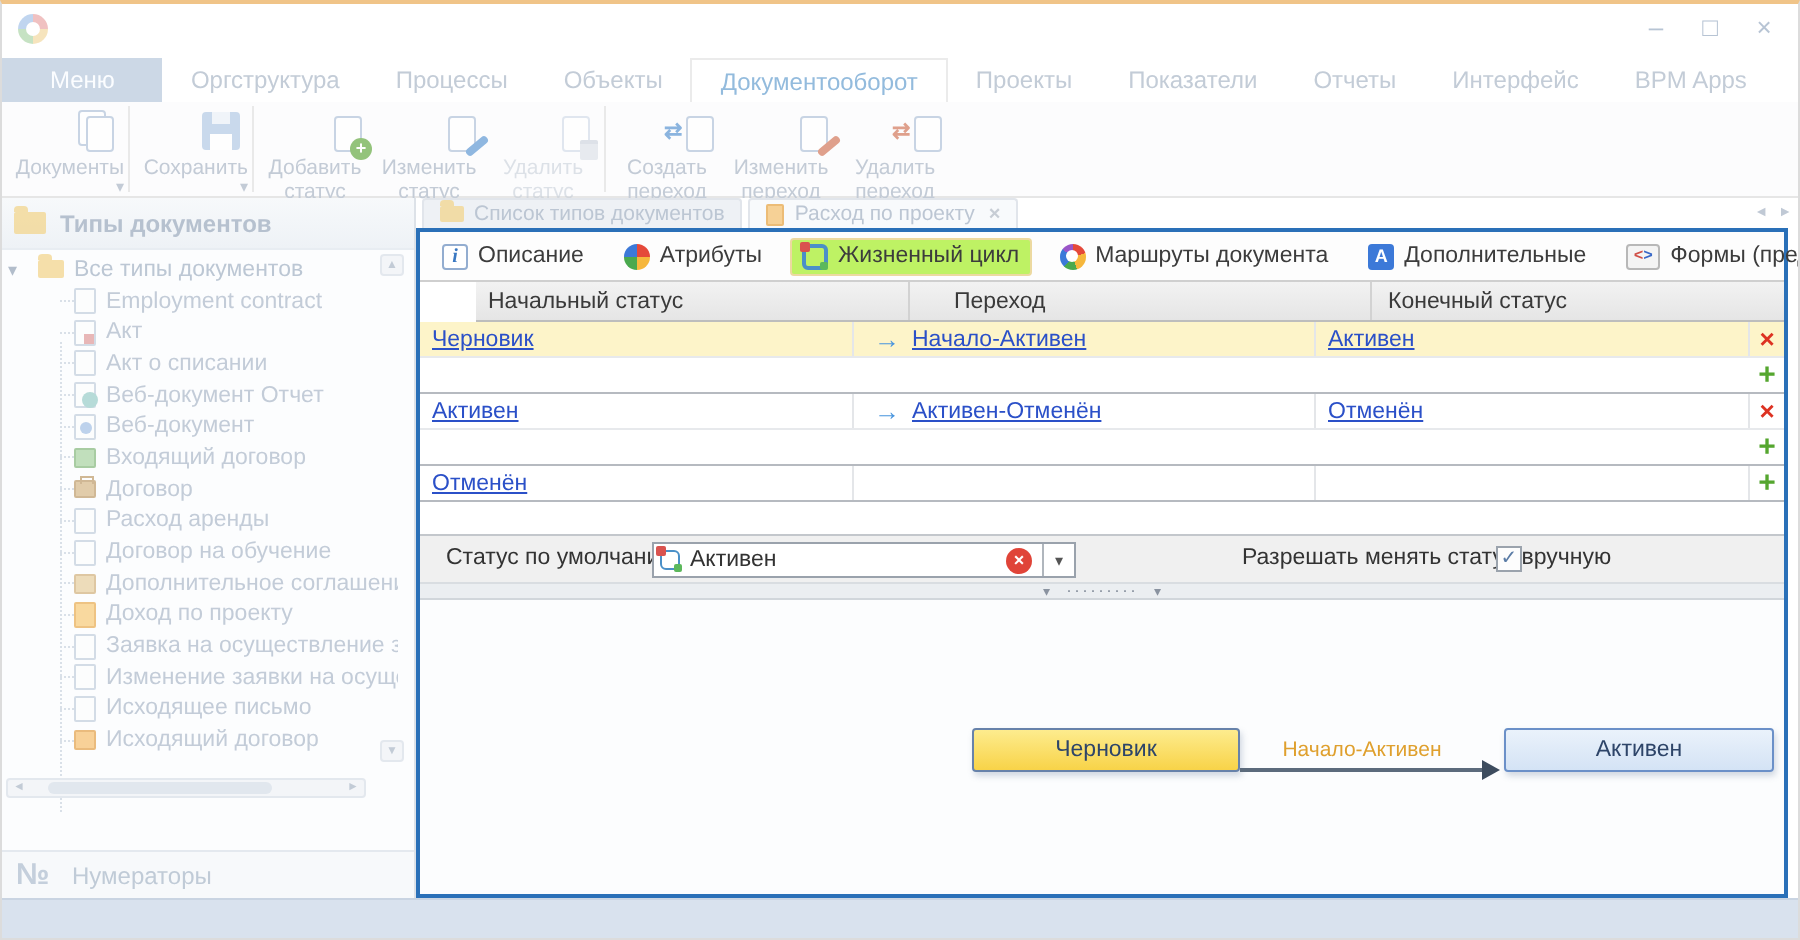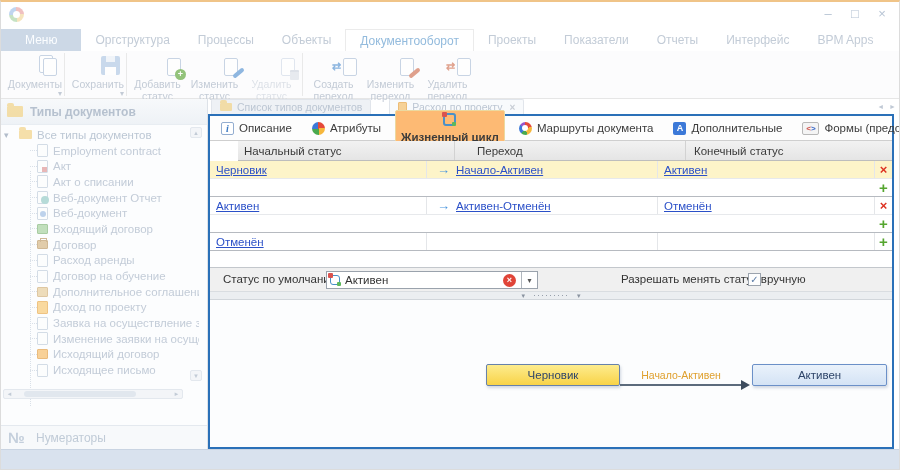--- a/index.html
+++ b/index.html
@@ -75,35 +75,35 @@
   .hthumb { position:absolute; left:20px; top:1px; width:112px; height:6px; background:#e1e7ee; border-radius:3px; }
   .sb-section { position:absolute; left:0; width:100%; height:24px; display:flex; align-items:center; gap:8px; padding-left:7px;
                 border-top:1px solid #e4e9ef; background:#f7f9fb; color:#c0cbd7; font-size:12px; }
   .sec1 { top:302px; } .sec2 { top:326px; }
   .card-ic { position:relative; width:17px; height:13px; background:#f3d284; border-radius:2px; opacity:.6; flex:none; }
   .card-ic::before { content:""; position:absolute; left:2px; top:3px; width:9px; height:1px; background:#fff; box-shadow:0 3px 0 #fff; }
   .card-ic::after { content:"⚙"; position:absolute; right:-4px; bottom:-5px; font-size:9px; color:#8a94a0; }
   .num-ic { font-weight:bold; font-size:15px; color:#c4cfdc; width:20px; }
 
   
-  .doc-tabs { position:absolute; left:207px; top:97px; width:693px; height:15px; display:flex; align-items:center; gap:18px; padding-left:3px; }
+  .doc-tabs { position:absolute; left:207px; top:97px; width:693px; height:15px; display:flex; align-items:center; gap:3px; padding-left:3px; }
   .dtab { display:flex; align-items:center; gap:5px; height:15px; padding:0 8px; font-size:10.5px; color:#bcc6d3; white-space:nowrap;
           background:#eef1f5; border:1px solid #e1e5eb; border-bottom:none; border-radius:2px 2px 0 0; }
   .dtab.active { background:#f8fafc; }
   .dtab .fold { width:12px; height:8px; }
   .mini-doc { width:9px; height:11px; background:#f6c474; border:1px solid #e8a84a; border-radius:1px; opacity:.75; flex:none; }
   .dtab-close { color:#c7cdd5; font-size:10px; font-weight:bold; margin-left:2px; }
   .tab-nav { margin-left:auto; display:flex; gap:5px; padding-right:5px; color:#c0c9d5; font-size:7px; align-items:center; }
 
   
   .main-panel { position:absolute; left:207px; top:112px; width:686px; height:335px; border:2px solid #2a70b8; background:#fff; }
   .view-toolbar { position:absolute; left:0; top:0; width:682px; height:25px; background:#fdfdfd; border-bottom:1px solid #cfcfcf;
                   display:flex; align-items:center; padding:0 5px; gap:4px; font-size:11.5px; color:#3c3c3c; white-space:nowrap; }
   .vtab { display:flex; align-items:center; gap:5px; padding:2px 5px; border:1px solid transparent; border-radius:2px; }
-  .vtab.active { background:#fdba74; border-color:#ecd9a0; font-weight:bold;flex-direction:column; }
+  .vtab.active { background:#bef264; border-color:#ecd9a0; font-weight:normal; }
   .vsep { width:1px; height:14px; background:#d8d8d8; }
   .i-info { width:13px; height:13px; background:#fff; border:1px solid #93add0; border-radius:2px; color:#3a78c2; font:italic bold 10px/11px "Liberation Serif",serif; text-align:center; flex:none; }
   .i-attr { width:13px; height:13px; border-radius:50%; flex:none;
             background:conic-gradient(#e5493a 0 25%, #f6b73c 25% 50%, #4aa94e 50% 75%, #3c79d8 75% 100%); }
   .i-life { position:relative; width:13px; height:13px; border:2px solid #4a90c8; border-radius:3px; flex:none; }
   .i-life::before { content:""; position:absolute; left:-3px; top:-3px; width:5px; height:5px; background:#d9534f; border-radius:1px; }
   .i-life::after { content:""; position:absolute; right:-2px; bottom:-2px; width:4px; height:4px; background:#5cb85c; border-radius:1px; }
   .i-routes { position:relative; width:13px; height:13px; border-radius:50%; flex:none;
               background:conic-gradient(#e5493a 0 20%, #f6b73c 20% 45%, #4aa94e 45% 62%, #3c79d8 62% 85%, #9a55c8 85% 100%); }
   .i-routes::after { content:""; position:absolute; left:3.5px; top:3.5px; width:6px; height:6px; border-radius:50%; background:#fff; }
@@ -324,27 +324,27 @@
           <span class="ti" data-icon="doc"></span>
           <span>Заявка на осуществление закупк</span>
         </div>
       <div class="trow">
           <span class="twig"></span>
           <span class="ti" data-icon="doc"></span>
           <span>Изменение заявки на осуществл»</span>
         </div>
       <div class="trow">
           <span class="twig"></span>
+          <span class="ti" data-icon="doc"></span>
+          <span>Исходящее письмо</span>
+        </div>
+      <div class="trow">
+          <span class="twig"></span>
           <span class="ti" data-icon="tray-orange"></span>
           <span>Исходящий договор</span>
-        </div>
-      <div class="trow">
-          <span class="twig"></span>
-          <span class="ti" data-icon="doc"></span>
-          <span>Исходящее письмо</span>
         </div>
     </div>
     <div class="vscroll">
       <span class="sarr up">▲</span>
       <span class="sarr down">▼</span>
     </div>
     <div class="hscroll">
       <span class="sarr left">◄</span>
       <span class="hthumb"></span>
       <span class="sarr right">►</span>

